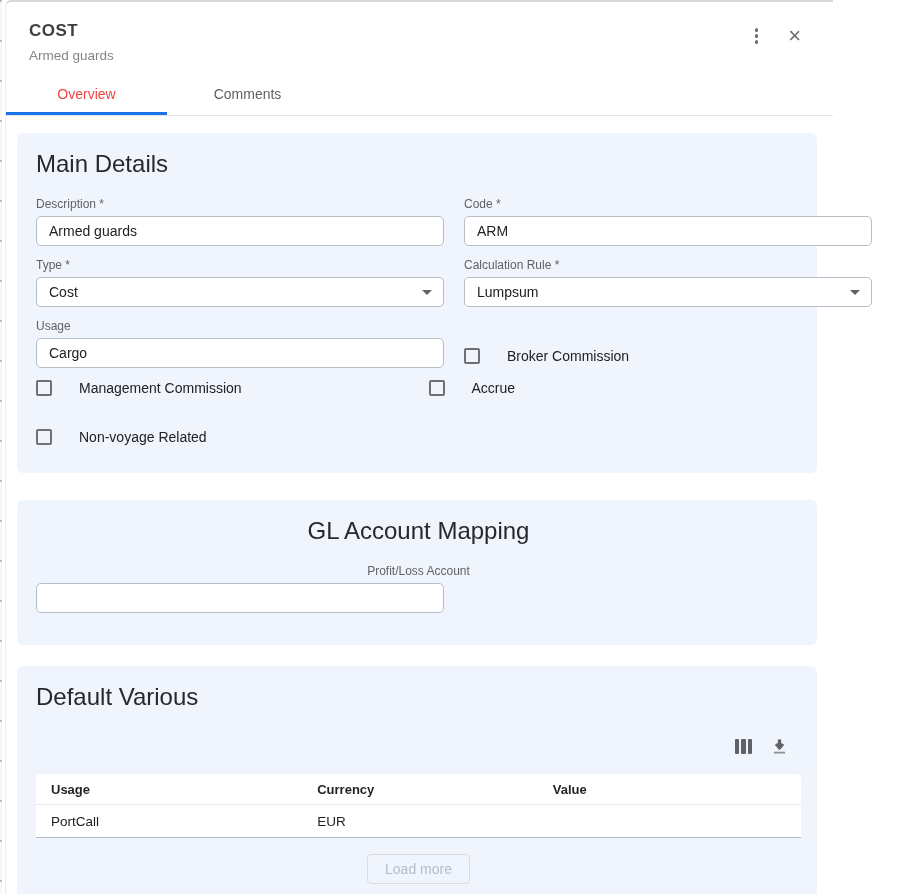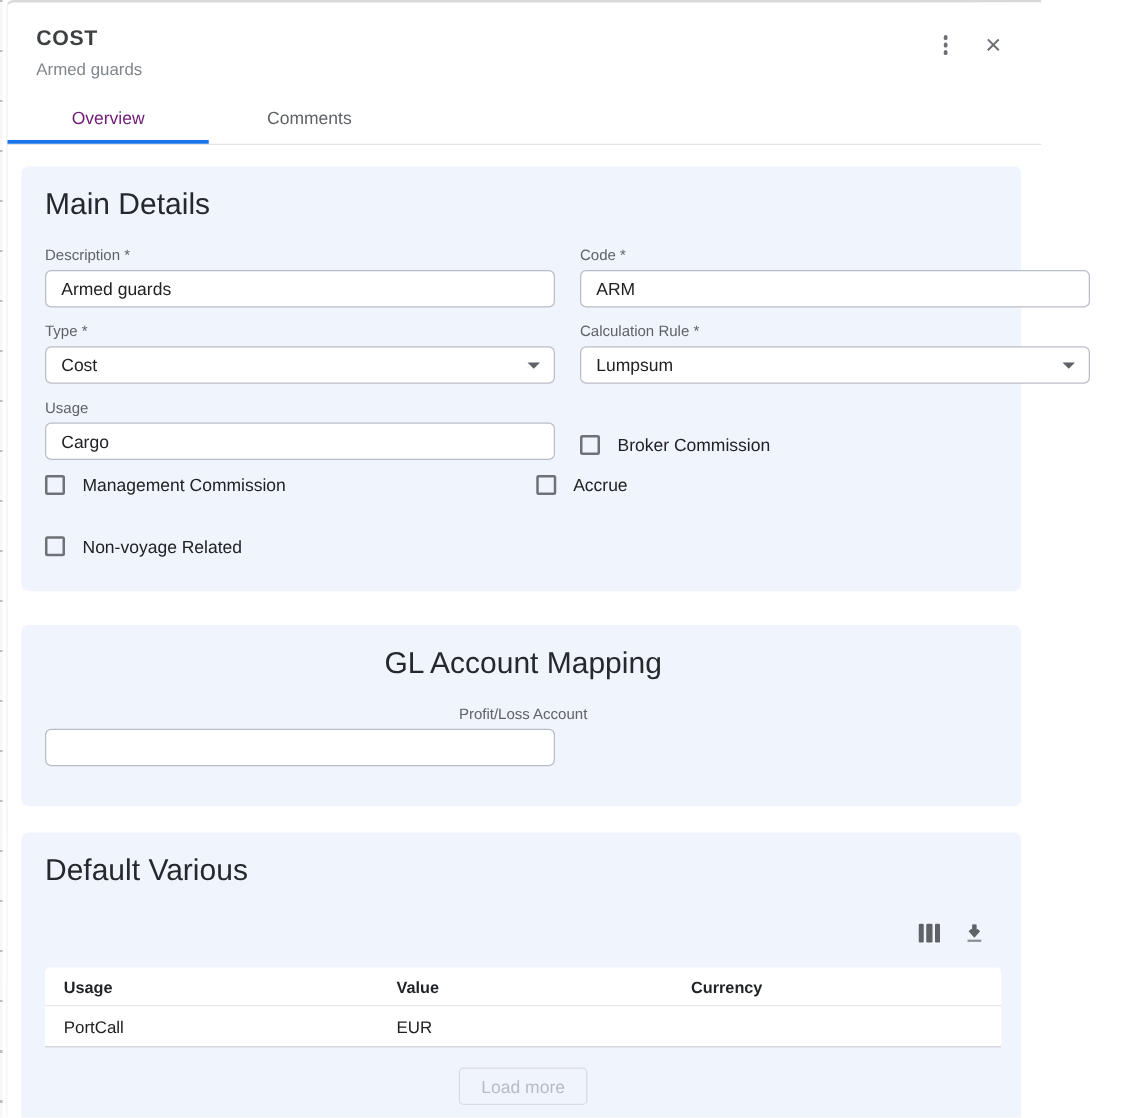--- a/index.html
+++ b/index.html
@@ -19,38 +19,38 @@
   .dlg-title { font-size:17px; font-weight:700; letter-spacing:.5px; color:#3c4043; }
   .dlg-subtitle { font-size:13.5px; color:#80868b; margin-top:7px; }
   .header-actions { position:absolute; top:24px; right:32px; display:flex; gap:24px; align-items:center; }
   .kebab { display:flex; flex-direction:column; gap:2.5px; padding:2px 6px; cursor:pointer; }
   .kebab i { width:3.5px; height:3.5px; border-radius:50%; background:#6b6f73; }
   .close-x { font-size:22px; line-height:18px; color:#6b6f73; cursor:pointer; }
 
   
   .tabs { display:flex; margin-top:13px; border-bottom:1px solid #e4e4e4; }
   .tab { width:161px; text-align:center; font-size:14px; padding:10px 0 13px; color:#5f6368; cursor:pointer; }
-  .tab.active { color:#701a75; border-bottom:3px solid #1a73e8; padding-bottom:6px; }
+  .tab.active { color:#ef4444; border-bottom:3px solid #1a73e8; padding-bottom:6px; }
 
   
   .dlg-body { padding:17px 16px 0 11px; }
   .card { background:#f0f4fc; border-radius:6px; padding:17px 16px 14px 19px; }
   .card-title { font-size:24px; font-weight:500; color:#25282c; margin-bottom:19px; }
 
   .row2 { display:grid; grid-template-columns:1fr 1fr; column-gap:20px; }
   .field { margin-bottom:12px; }
   .field-label { font-size:12px; color:#5f6368; margin-bottom:5px; }
   .input, .select { width:408px; max-width:100%; height:30px; background:#fff;
     border:1px solid #b9bdc7; border-radius:5px; padding:0 12px; font-size:14px;
     color:#202124; display:flex; align-items:center; position:relative; }
   .select .caret { position:absolute; right:11px; top:50%; margin-top:-2px;
     width:0; height:0; border-left:5px solid transparent; border-right:5px solid transparent;
     border-top:5px solid #5f6368; }
 
-  .check-row { display:flex; align-items:center; gap:14px; cursor:pointer; }
+  .check-row { display:flex; align-items:center; gap:27px; cursor:pointer; }
   .checkbox { width:16px; height:16px; border:2px solid #6e7276; border-radius:2px; background:transparent; flex:none; }
   .check-label { font-size:14px; color:#202124; }
   .align-input { margin-top:22px; height:30px; }
   .cbrow-2 { }
   .cbrow-3 { margin-top:33px; padding-bottom:14px; }
 
   
   .gl-card { margin-top:27px; padding-bottom:20px;text-align:center; }
 
   
@@ -189,22 +189,22 @@
             <polygon points="4.5,6.5 12.5,6.5 8.5,11.5" fill="#5f6368"></polygon>
             <rect x="6.8" y="1.8" width="3.4" height="6" fill="#5f6368"></rect>
             <rect x="3" y="13.7" width="11" height="1.8" fill="#8a8f94"></rect>
           </svg>
         </div>
       </div>
 
       <div class="dv-table">
         <div class="t-row t-head">
           <div class="t-cell">Usage</div>
+          <div class="t-cell">Currency</div>
           <div class="t-cell">Value</div>
-          <div class="t-cell">Currency</div>
         </div>
         <div class="t-row t-data">
           <div class="t-cell">PortCall</div>
           <div class="t-cell">EUR</div>
         </div>
       </div>
 
       <div class="load-more-wrap">
         <button class="load-more">Load more</button>
       </div>

